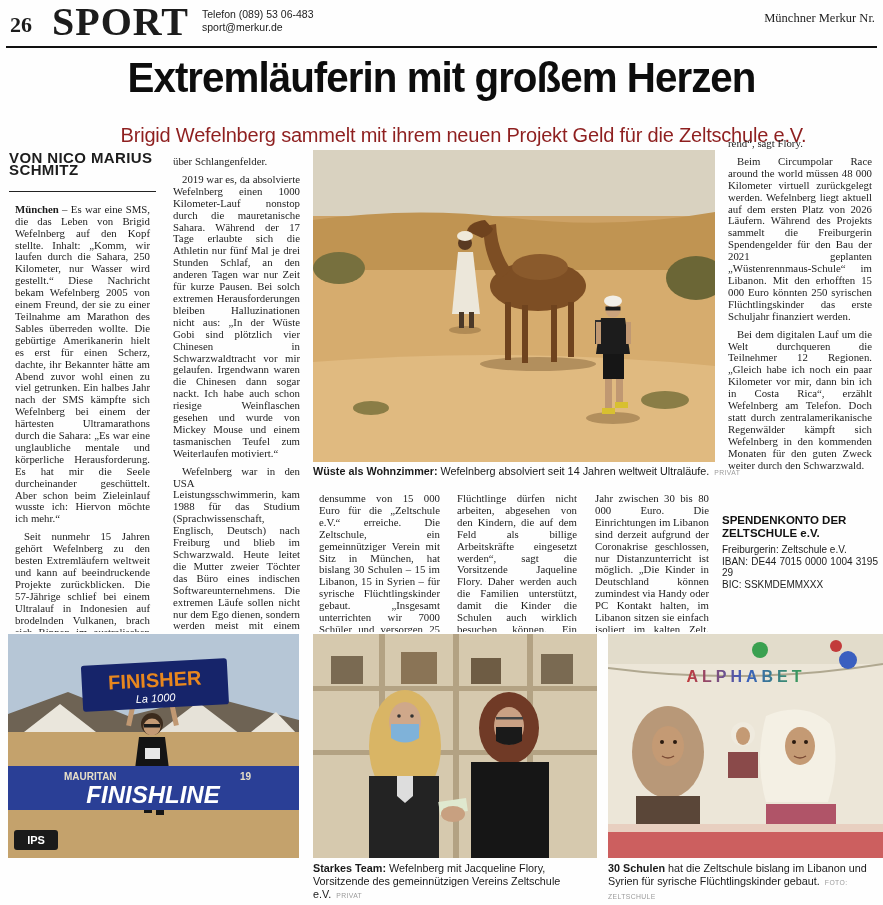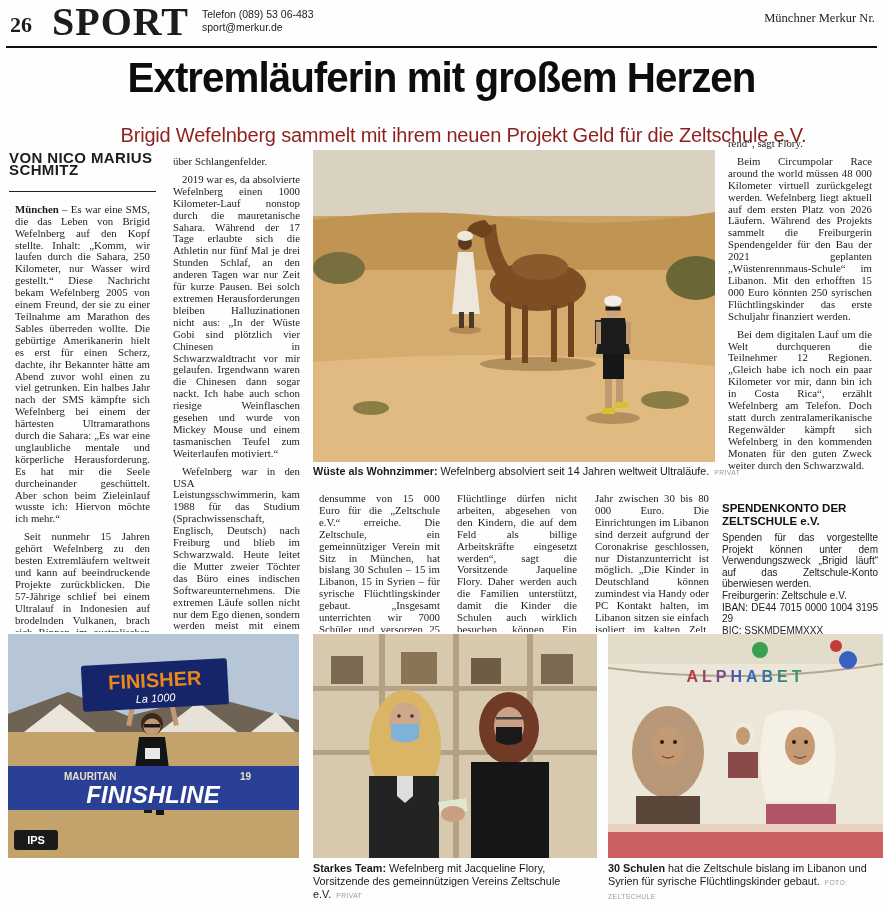--- a/index.html
+++ b/index.html
@@ -32,21 +32,21 @@
   .photo svg{display:block;}
   svg text{font-family:"Liberation Sans",sans-serif;}
   
   .caption{position:absolute;font-family:"Liberation Sans",sans-serif;font-size:10.8px;
            line-height:13px;color:#1a1a1a;}
   .caption .cap-lead{font-weight:bold;}
   .credit{font-size:6.8px;color:#9a9a9a;letter-spacing:.4px;margin-left:5px;}
   .credit-abs{position:absolute;right:0;bottom:1px;font-size:6.8px;color:#9a9a9a;letter-spacing:.4px;}
   
   .infobox{position:absolute;font-family:"Liberation Sans",sans-serif;text-align:justify;}
-  .infobox h3{margin:0 0 4px 0;font-size:11.5px;line-height:13px;color:#111;text-align:left;}
+  .infobox h3{margin:12px 0 4px 0;font-size:11.5px;line-height:13px;color:#111;text-align:left;}
   .infobox p{margin:0;font-size:10px;line-height:11.6px;color:#222;}
 </style>
 </head>
 <body>
 
 <div class="page">
 
   <div class="masthead">
     <div class="page-num">26</div>
     <div class="section-title">SPORT</div>
@@ -139,21 +139,20 @@
   </div>
 
   <div class="col" style="left:722px;top:132px;width:156px;height:346px;">
     <p>rend“, sagt Flory.</p>
     <p class="ind">Beim Circumpolar Race around the world müssen 48 000 Kilometer virtuell zurückgelegt werden. Wefelnberg liegt aktuell auf dem ersten Platz von 2026 Läufern. Während des Projekts sammelt die Freiburgerin Spendengelder für den Bau der 2021 geplanten „Wüstenrennmaus-Schule“ im Libanon. Mit den erhofften 15 000 Euro könnten 250 syrischen Flüchtlingskinder das erste Schuljahr finanziert werden.</p>
     <p class="ind">Bei dem digitalen Lauf um die Welt durchqueren die Teilnehmer 12 Regionen. „Gleich habe ich noch ein paar Kilometer vor mir, dann bin ich in Costa Rica“, erzählt Wefelnberg am Telefon. Doch statt durch zentralamerikanische Regenwälder kämpft sich Wefelnberg in den kommenden Monaten für den guten Zweck weiter durch den Schwarzwald.</p>
   </div>
 
   <div class="infobox" style="left:722px;top:502px;width:156px;">
     <h3>SPENDENKONTO DER ZELTSCHULE e.V.</h3>
-    <p>Spenden für das vorgestellte Projekt können unter dem Verwendungszweck „Brigid läuft“ auf das Zeltschule-Konto überwiesen werden.</p>
     <p>Freiburgerin: Zeltschule e.V.</p>
     <p>IBAN: DE44 7015 0000 1004 3195 29</p>
     <p>BIC: SSKMDEMMXXX</p>
   </div>
 
   <div class="photo" style="left:8px;top:634px;width:291px;height:224px;">
     <svg width="291" height="224" viewBox="0 0 291 224">
       <rect width="291" height="224" fill="#b6c6d6"></rect>
       <path d="M0,80 L60,58 L120,82 L200,62 L291,86 V112 H0 Z" fill="#6e6354"></path>
       <path d="M16,98 L52,70 L88,98 Z" fill="#eae6dc"></path>

